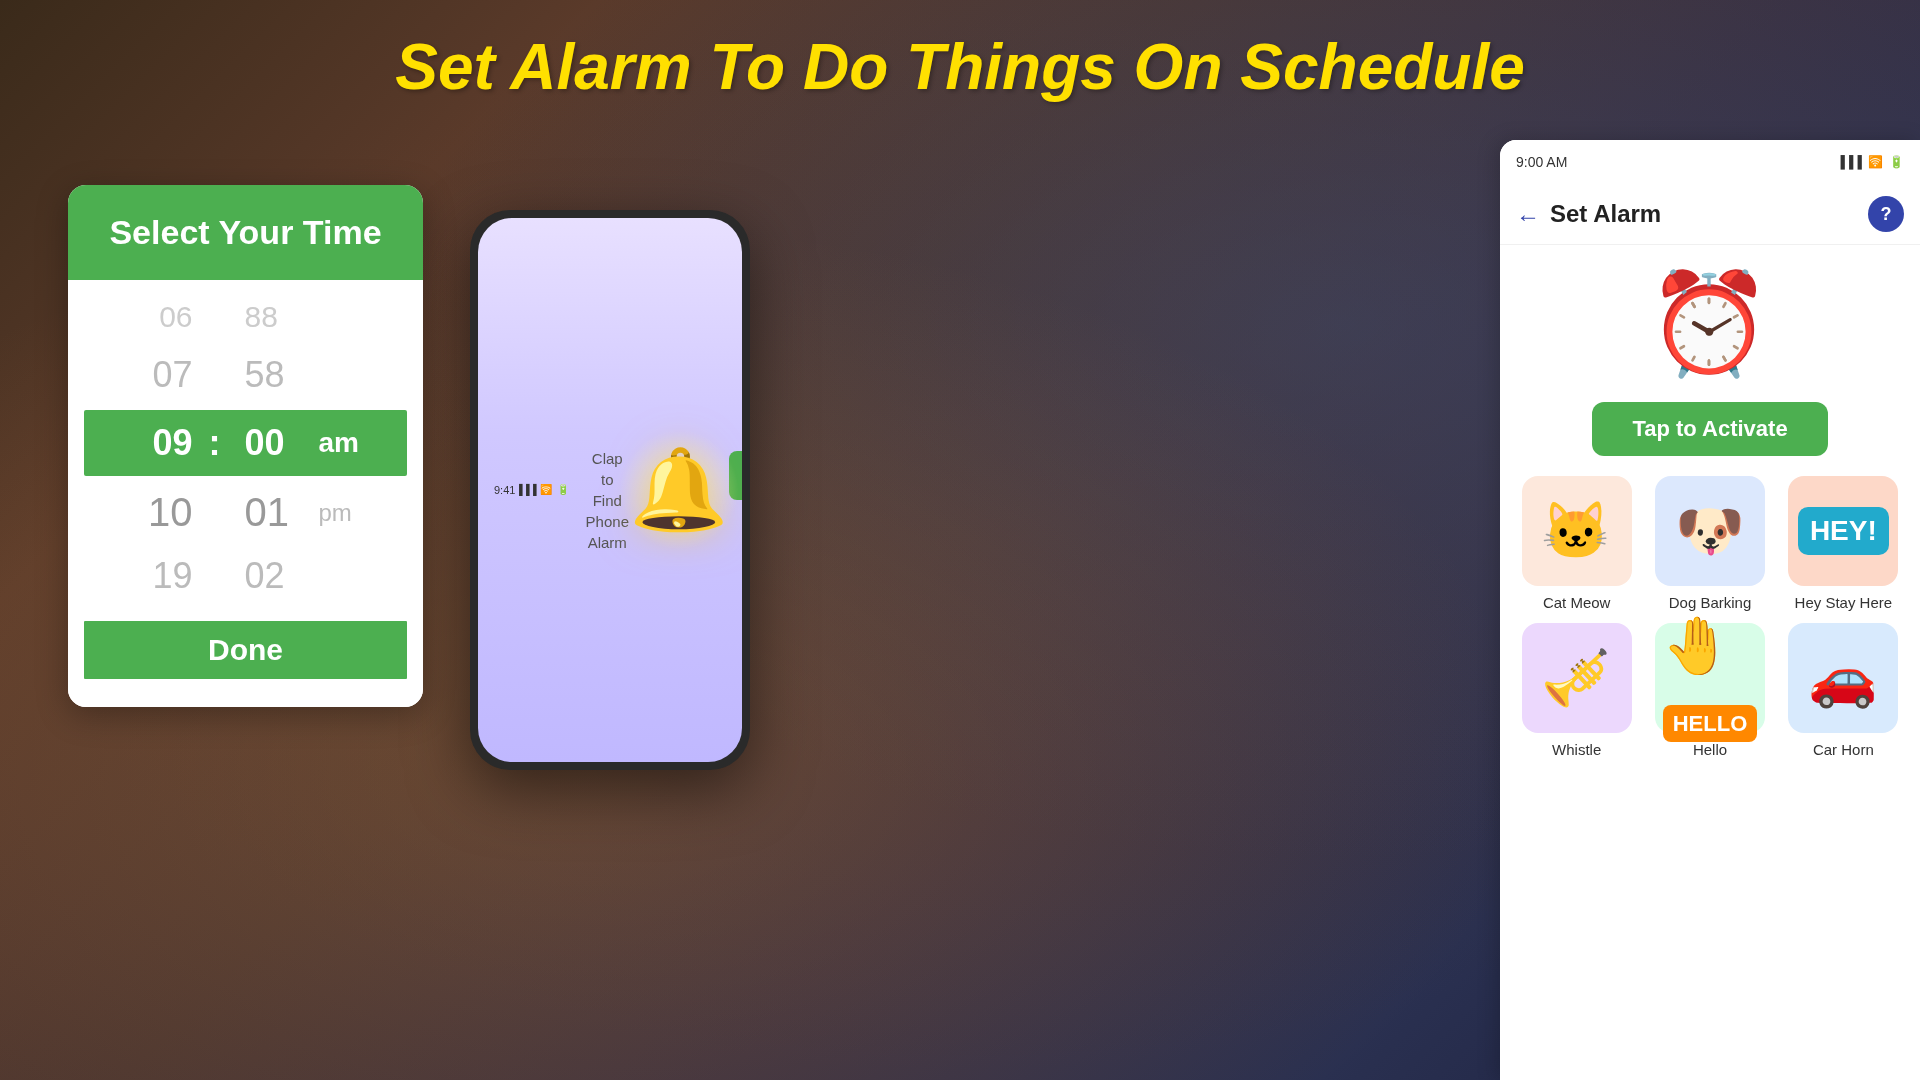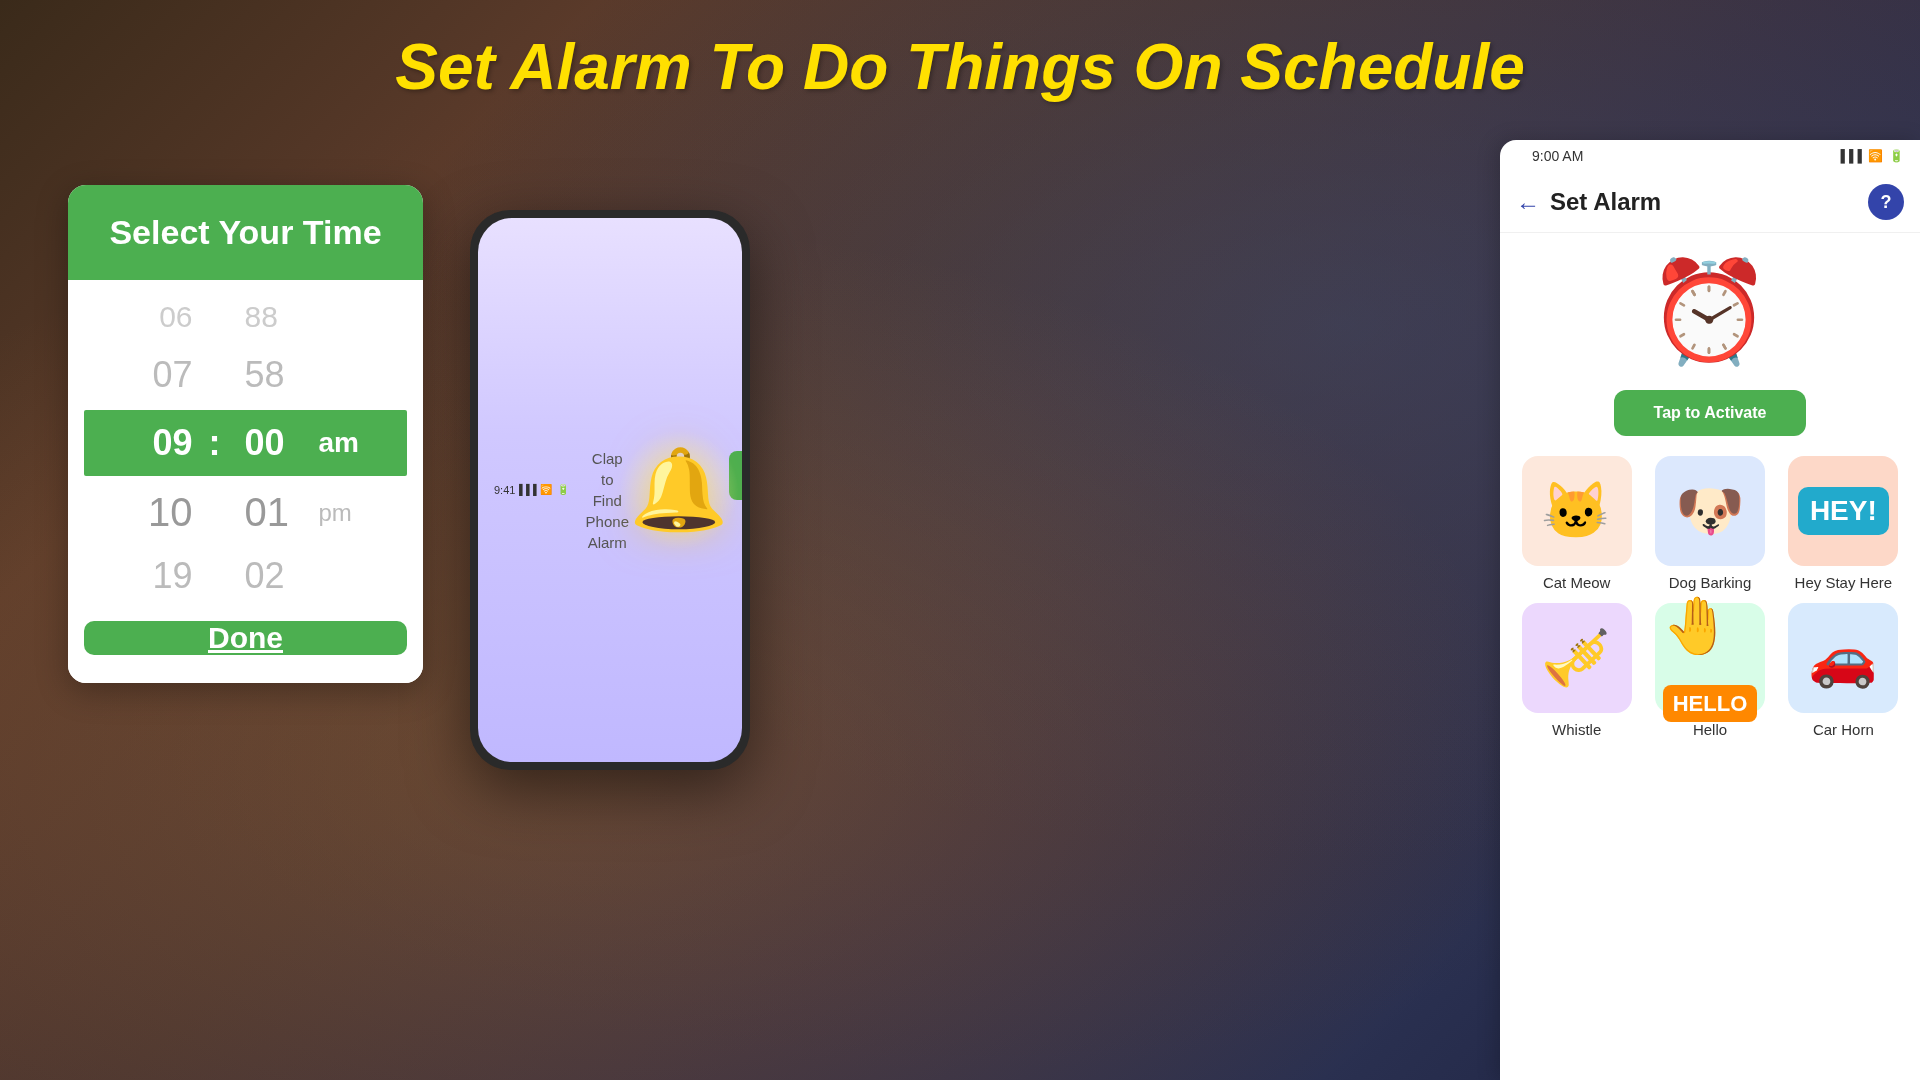--- a/index.html
+++ b/index.html
@@ -144,29 +144,28 @@
     .time-row.size-small .minute,
     .time-row.size-small .colon {
       font-size: 30px;
       color: #ccc;
     }
 
     .done-button {
       background: #4CAF50;
       color: white;
       border: none;
-      border-radius: 10px;
+      border-radius: 1px;
       font-size: 30px;
       font-weight: 600;
-      padding: 0;
+      padding: 12px;
       width: calc(100% - 32px);
       margin: 14px 16px 18px;
       cursor: pointer;
       display: block;
-      text-decoration: underline;
     }
 
     
     .phone-mockup {
       position: absolute;
       left: 420px;
       top: 130px;
       width: 380px;
       height: 720px;
       z-index: 5;
@@ -263,27 +262,26 @@
       height: 940px;
       background: white;
       border-radius: 16px 0 0 0;
       z-index: 10;
       box-shadow: -4px 0 20px rgba(0,0,0,0.2);
       overflow: hidden;
     }
 
     .app-status-bar {
       background: white;
-      padding: 8px 16px;
+      padding: 14px 16px;
       display: flex;
       justify-content: space-between;
       align-items: center;
       font-size: 14px;
       color: #333;
-      margin-left: 16px;
     }
 
     .status-icons {
       display: flex;
       gap: 6px;
       align-items: center;
       font-size: 12px;
     }
 
     .app-header {
@@ -331,21 +329,21 @@
     .clock-emoji {
       font-size: 100px;
     }
 
     .tap-activate-btn {
       background: #4CAF50;
       color: white;
       border: none;
       border-radius: 12px;
       padding: 14px 40px;
-      font-size: 16px;
+      font-size: 22px;
       font-weight: 600;
       cursor: pointer;
       display: block;
       margin: 0 auto 20px;
     }
 
     .choose-sound-title {
       padding: 8px 16px 12px;
       font-size: 20px;
       font-weight: 600;

